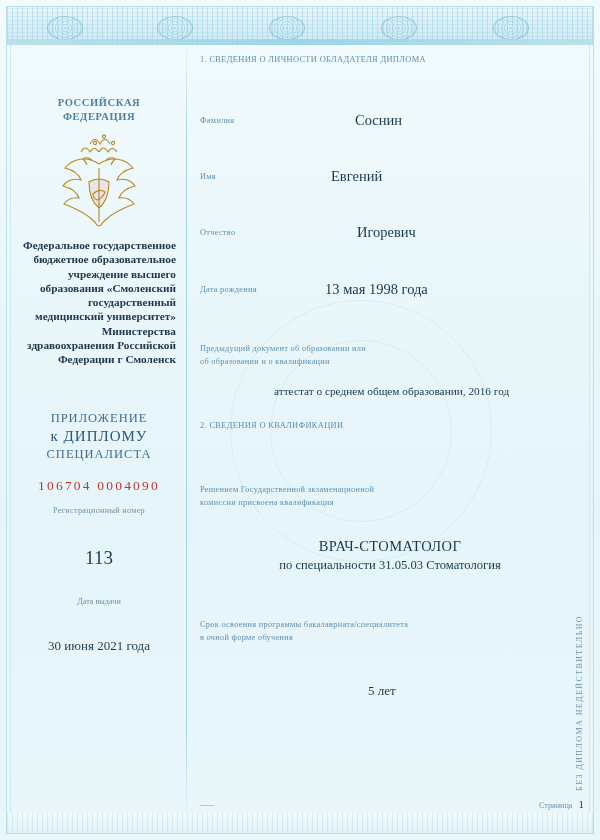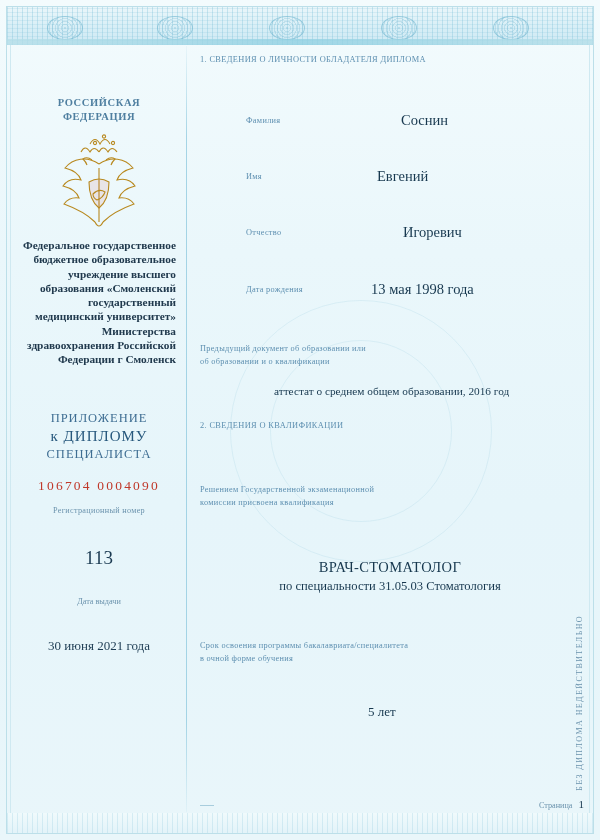--- a/index.html
+++ b/index.html
@@ -175,21 +175,20 @@
   }
   .section-head {
     font-size: 8.4px;
     color: #5d8fb0;
     letter-spacing: .35px;
     margin-bottom: 4px;
   }
   .field-row {
     position: relative;
     min-height: 30px;
-    margin-left: 46px;
   }
   .f-label {
     position: absolute;
     left: 0; top: 3px;
     font-size: 8.3px;
     color: #5d8fb0;
     letter-spacing: .3px;
     line-height: 11px;
     width: 150px;
   }
@@ -354,21 +353,21 @@
       <div class="mono-line" style="margin-top:18px; margin-left:74px;">аттестат о среднем общем образовании, 2016 год</div>
     </div>
 
     <div class="section-head" style="margin-top:24px;">2. СВЕДЕНИЯ О КВАЛИФИКАЦИИ</div>
 
     <div style="margin-top:54px;">
       <div class="f-label" style="position:relative; width:auto; top:0;">Решением Государственной экзаменационной</div>
       <div class="f-label" style="position:relative; width:auto; top:0; margin-top:2px;">комиссии присвоена квалификация</div>
     </div>
 
-    <div style="margin-top:51px; text-align:center; padding-left:18px;">
+    <div style="margin-top:30px; text-align:center; padding-left:18px;">
       <div class="qual-name">ВРАЧ-СТОМАТОЛОГ</div>
       <div class="qual-spec">по специальности 31.05.03 Стоматология</div>
     </div>
 
     <div style="margin-top:46px;">
       <div class="f-label" style="position:relative; width:auto; top:0;">Срок освоения программы бакалавриата/специалитета</div>
       <div class="f-label" style="position:relative; width:auto; top:0; margin-top:2px;">в очной форме обучения</div>
       <div class="f-value" style="margin-top:40px; margin-left:168px; font-size:13px;">5 лет</div>
     </div>
   </div>

